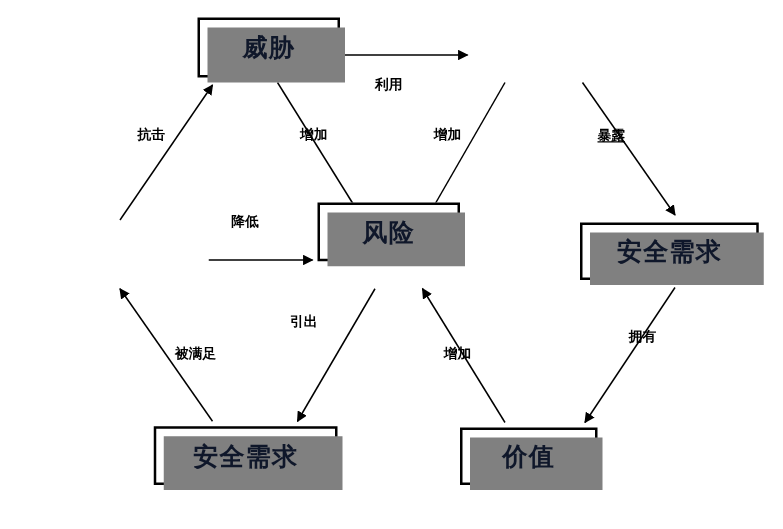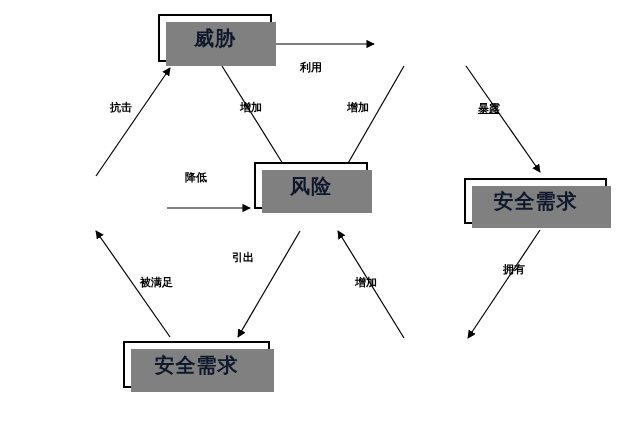--- a/index.html
+++ b/index.html
@@ -110,20 +110,23 @@
   </div>
 
   <div class="node" style="left:464px; top:178px; width:143px; height:46px;">
     <span class="node-label">安全需求</span>
   </div>
 
   <div class="node" style="left:123px; top:341px; width:147px; height:47px;">
     <span class="node-label">安全需求</span>
   </div>
 
+  <div class="node" style="left:368px; top:342px; width:110px; height:46px;">
+    <span class="node-label">价值</span>
+  </div>
 
   <span class="edge-label" style="left:300px; top:22px;margin-top:40px;">利用</span>
 
   <span class="edge-label" style="left:110px; top:102px;">抗击</span>
 
   <span class="edge-label" style="left:240px; top:102px;">增加</span>
 
   <span class="edge-label" style="left:347px; top:102px;">增加</span>
 
   <span class="edge-label" style="left:478px; top:103px;text-decoration:underline;">暴露</span>

